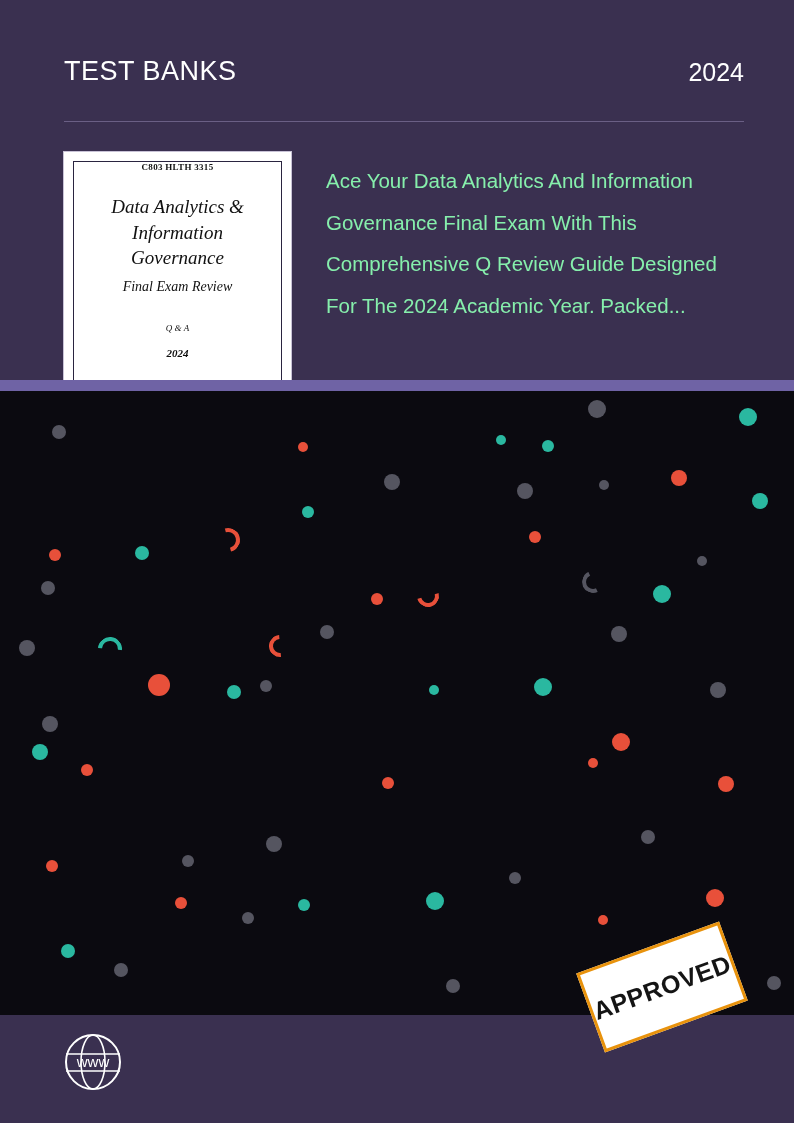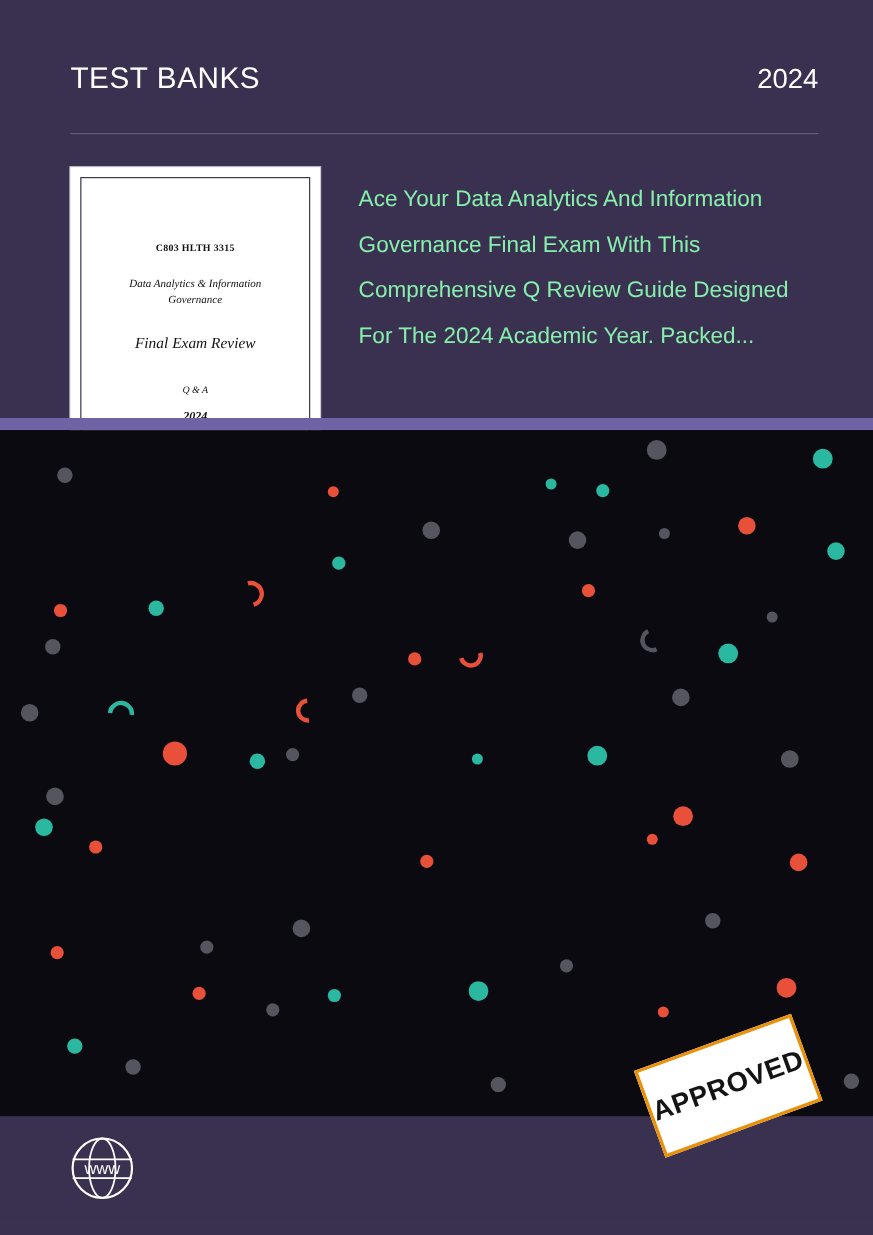--- a/index.html
+++ b/index.html
@@ -72,36 +72,35 @@
     top: 9px;
     right: 9px;
     bottom: 9px;
     border: 1px solid #2a2440;
     box-sizing: border-box;
     text-align: center;
     font-family: "Liberation Serif", serif;
     color: #111111;
   }
   .book-code {
-    margin-top: 58px;
     font-size: 9px;
     font-weight: bold;
     letter-spacing: 0.3px;
     text-align: center;
   }
   .book-main-title {
     margin-top: 22px;
-    font-size: 10px;
+    font-size: 19px;
     font-style: italic;
     line-height: 1.35;
     padding: 0 22px;
     font-family: Liberation Serif, serif;
   }
   .book-sub-title {
-    margin-top: 26px;
+    margin-top: 8px;
     font-size: 14px;
     font-style: italic;
   }
   .book-qa {
     margin-top: 28px;
     font-size: 9px;
     font-style: italic;
   }
   .book-year {
     margin-top: 14px;

